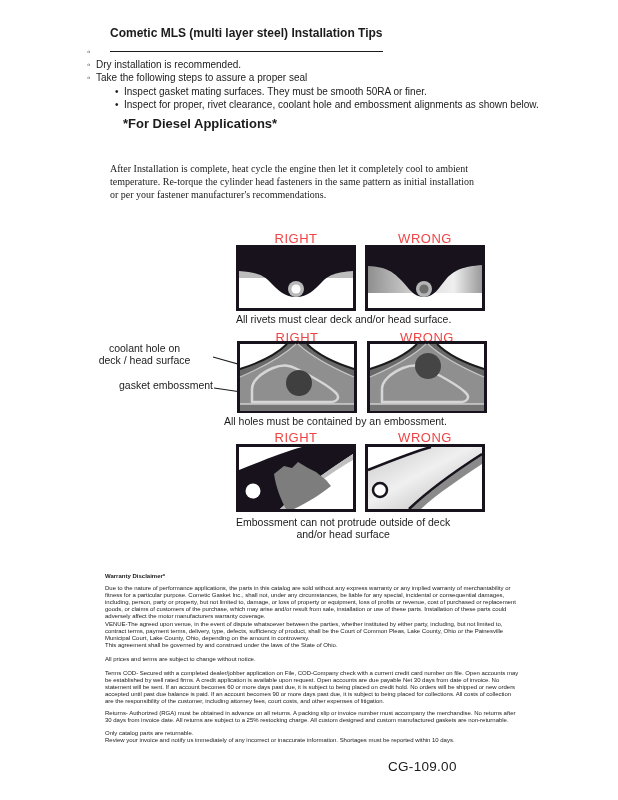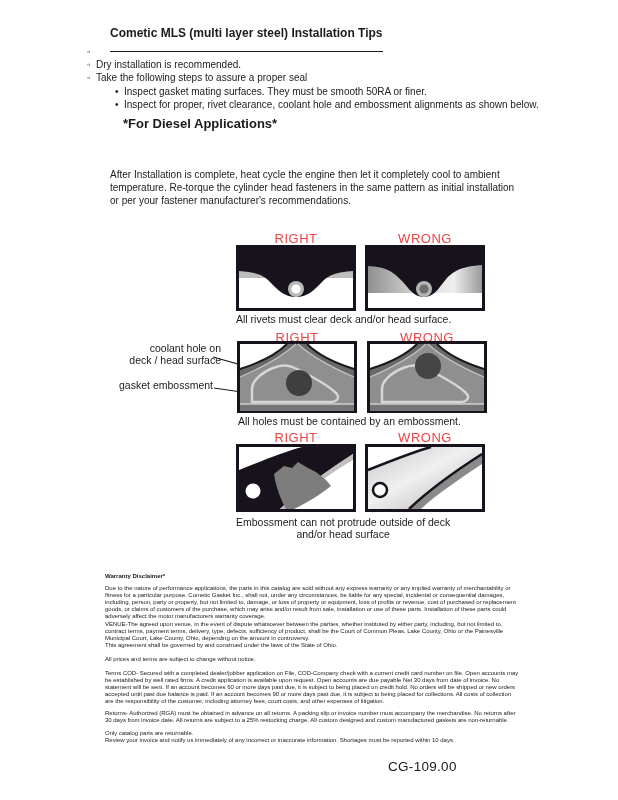--- a/index.html
+++ b/index.html
@@ -12,21 +12,21 @@
   .title {
     left:110px; top:26px; font-size:12px; font-weight:bold;
     border-bottom:1.5px solid #1b1b1b; padding-bottom:11px;
   }
   .bullets { left:87px; top:45px; width:520px; font-size:10px; line-height:13.2px; }
   .b-item { display:flex; }
   .b-item .glyph { width:9px; flex:0 0 9px; }
   .b-sub { margin-left:28px; }
   .h2 { left:110px; top:116px; font-size:13px; font-weight:bold;margin-left:13px; }
   .para { left:110px; top:0; width:480px; font-size:10px; line-height:13px; white-space:pre-line; }
-  .p1 { top:132px; } .p2 { top:168px; } .p3 { top:204px; }
+  .p1 { top:132px; } .p2 { top:162px;font-family:Liberation Serif, serif; } .p3 { top:204px; }
 
   .rw-label { width:120px; text-align:center; font-size:13px; letter-spacing:0.5px; color:#ef4444; }
   .caption { font-size:10.5px; line-height:12px; }
   .diag { display:block; }
   .side-label { font-size:10.5px; line-height:11.5px; text-align:right; }
 
   .legal { left:105px; width:485px; font-size:6px; line-height:7px; white-space:pre-line; letter-spacing:-0.02px; }
   .legal-h { left:105px; top:573px; font-size:6px; font-weight:bold; }
   .pagenum { left:388px; top:759px; font-size:13.5px; letter-spacing:0.3px; }
 </style>
@@ -89,21 +89,21 @@
     <path d="M3,3 H117 V20 C98,21.5 90,25 82,33 C74,42 70,52 59,52 C48,52 44,43 36,35 C28,27 22,22 3,21 Z" fill="#18121d"></path>
     <circle cx="59" cy="44" r="8" fill="#b5b5b5"></circle>
     <circle cx="59" cy="44" r="4.6" fill="#6e6e6e"></circle>
   </svg>
 
   <div class="abs caption" style="left:236px; top:313px;">All rivets must clear deck and/or head surface.</div>
 
   <div class="abs rw-label" style="left:237px; top:330px;">RIGHT</div>
   <div class="abs rw-label" style="left:367px; top:330px;">WRONG</div>
 
-  <div class="abs side-label" style="left:108px; top:343px; width:113px; white-space:pre-line;">coolant hole on
+  <div class="abs side-label" style="left:88px; top:343px; width:113px; white-space:pre-line;text-align:center;">coolant hole on
 deck / head surface</div>
   <div class="abs side-label" style="left:100px; top:380px; width:113px;">gasket embossment</div>
 
   <svg class="abs" style="left:210px; top:352px;" width="92" height="48" viewBox="0 0 92 48">
     <line x1="3" y1="5" x2="85" y2="28" stroke="#1b1b1b" stroke-width="1.1"></line>
     <line x1="4" y1="36" x2="45" y2="42" stroke="#1b1b1b" stroke-width="1.1"></line>
   </svg>
 
   <svg class="abs diag" style="left:237px; top:341px;" width="120" height="72" viewBox="0 0 120 72">
     <rect x="1.5" y="1.5" width="117" height="69" fill="#8f8f8f" stroke="#18121d" stroke-width="3"></rect>
@@ -130,21 +130,21 @@
     <path d="M50,3 H59 C46,15 24,27 3,36 V28 C22,22 40,13 50,3 Z" fill="#696969"></path>
     <path d="M70,3 H61 C74,15 96,27 117,36 V28 C98,22 80,13 70,3 Z" fill="#696969"></path>
     <path d="M50,3 C40,13 22,22 3,28" fill="none" stroke="#1a1a1a" stroke-width="2"></path>
     <path d="M70,3 C80,13 98,22 117,28" fill="none" stroke="#1a1a1a" stroke-width="2"></path>
     <path d="M59,3 C46,15 24,27 3,36" fill="none" stroke="#c4c4c4" stroke-width="1.2"></path>
     <path d="M61,3 C74,15 96,27 117,36" fill="none" stroke="#c4c4c4" stroke-width="1.2"></path>
     <path d="M15,61 L15,48 C15,40 24,32 36,27 C46,23 52,24 60,28 C74,35 92,45 99,52 C103,56 101,61 93,61 Z" fill="none" stroke="#d6d6d6" stroke-width="2.5" stroke-linejoin="round"></path>
     <circle cx="61" cy="25" r="13" fill="#454545"></circle>
   </svg>
 
-  <div class="abs caption" style="left:238px; top:415px;">All holes must be contained by an embossment.</div>
+  <div class="abs caption" style="left:224px; top:415px;">All holes must be contained by an embossment.</div>
 
   <div class="abs rw-label" style="left:236px; top:430px;">RIGHT</div>
   <div class="abs rw-label" style="left:365px; top:430px;">WRONG</div>
 
   <svg class="abs diag" style="left:236px; top:444px;" width="120" height="68" viewBox="0 0 120 68">
     <rect x="1.5" y="1.5" width="117" height="65" fill="#ffffff" stroke="#18121d" stroke-width="3"></rect>
     <path d="M3,26 C28,16 48,8 66,3 L117,3 L117,10 C92,26 64,46 44,65 L3,65 Z" fill="#18121d"></path>
     <path d="M44,65 L51,65 C69,47 95,29 117,16 L117,10 C92,26 64,46 44,65 Z" fill="#bfbfbf"></path>
     <path d="M38,30 L48,22 L56,24 L62,18 L72,24 L80,28 L90,36 L95,42 C84,51 70,59 58,65 L50,65 C46,58 40,44 38,30 Z" fill="#7d7d7d"></path>
     <circle cx="17" cy="47" r="7.5" fill="#ffffff"></circle>

